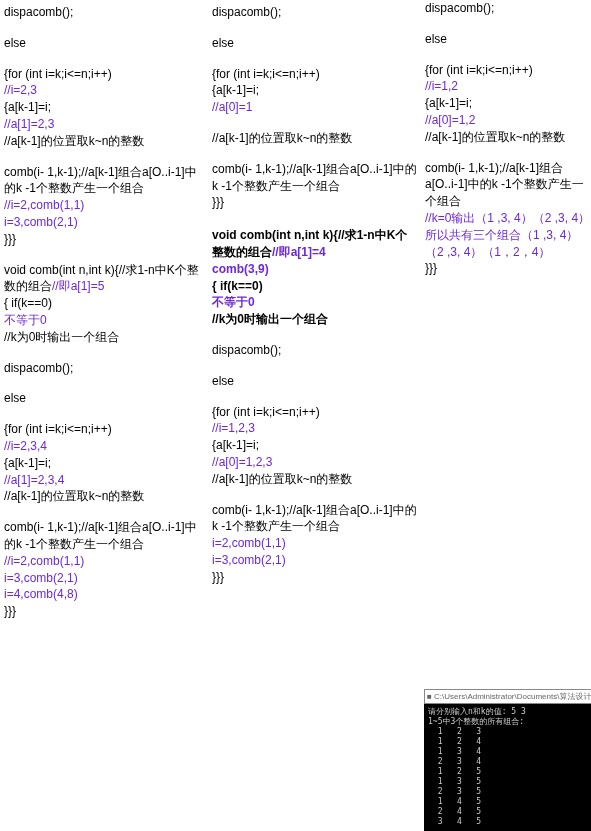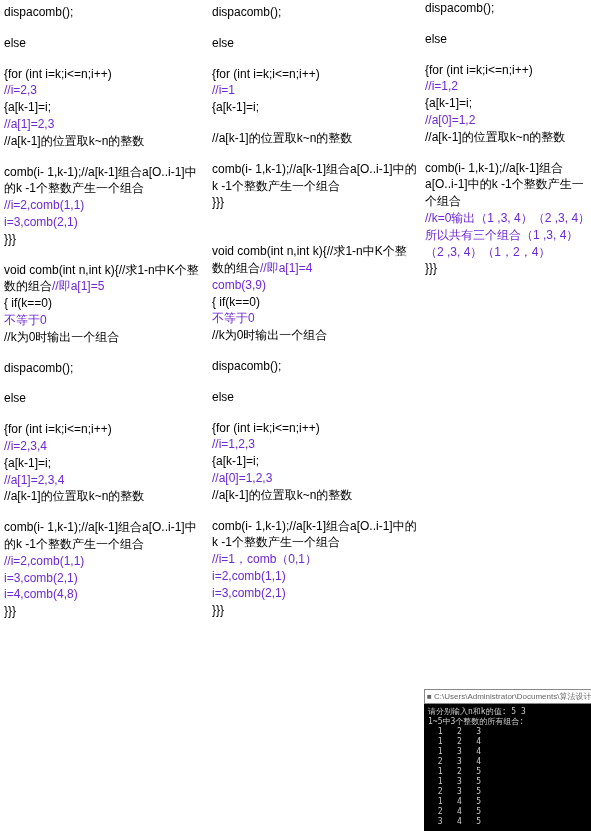--- a/index.html
+++ b/index.html
@@ -107,31 +107,31 @@
 
   <div class="col col2">
     <p class="para">
           <span class="blk">dispacomb();</span>
         </p>
     <p class="para">
           <span class="blk">else</span>
         </p>
     <p class="para">
       <span class="blk">{for (int i=k;i&lt;=n;i++)</span>
-      <span class="blk red">//i=1</span>
       <span class="blk">{a[k-1]=i;</span>
+      <span class="blk red">//a[0]=1</span>
     </p>
     <p class="para">
           <span class="blk">//a[k-1]的位置取k~n的整数</span>
         </p>
     <p class="para">
       <span class="blk">comb(i- 1,k-1);//a[k-1]组合a[O..i-1]中的k -1个整数产生一个组合</span>
       <span class="blk">}}}</span>
     </p>
-    <p class="para" style="margin-top:32px;">
+    <p class="para" style="margin-top:16px;font-weight:bold;">
       <span>void comb(int n,int k){//求1-n中K个整数的组合</span><span class="red">//即a[1]=4</span>
       <span class="blk red">comb(3,9)</span>
       <span class="blk">{ if(k==0)</span>
       <span class="blk red">不等于0</span>
       <span class="blk">//k为0时输出一个组合</span>
     </p>
     <p class="para">
           <span class="blk">dispacomb();</span>
         </p>
     <p class="para">
@@ -139,21 +139,20 @@
         </p>
     <p class="para">
       <span class="blk">{for (int i=k;i&lt;=n;i++)</span>
       <span class="blk red">//i=1,2,3</span>
       <span class="blk">{a[k-1]=i;</span>
       <span class="blk red">//a[0]=1,2,3</span>
       <span class="blk">//a[k-1]的位置取k~n的整数</span>
     </p>
     <p class="para">
       <span class="blk">comb(i- 1,k-1);//a[k-1]组合a[O..i-1]中的k -1个整数产生一个组合</span>
-      <span class="blk red">//i=1，comb（0,1）</span>
       <span class="blk red">i=2,comb(1,1)</span>
       <span class="blk red">i=3,comb(2,1)</span>
       <span class="blk">}}}</span>
     </p>
   </div>
 
   <div class="col col3">
     <p class="para" style="margin-top:-4px;">
           <span class="blk">dispacomb();</span>
         </p>

